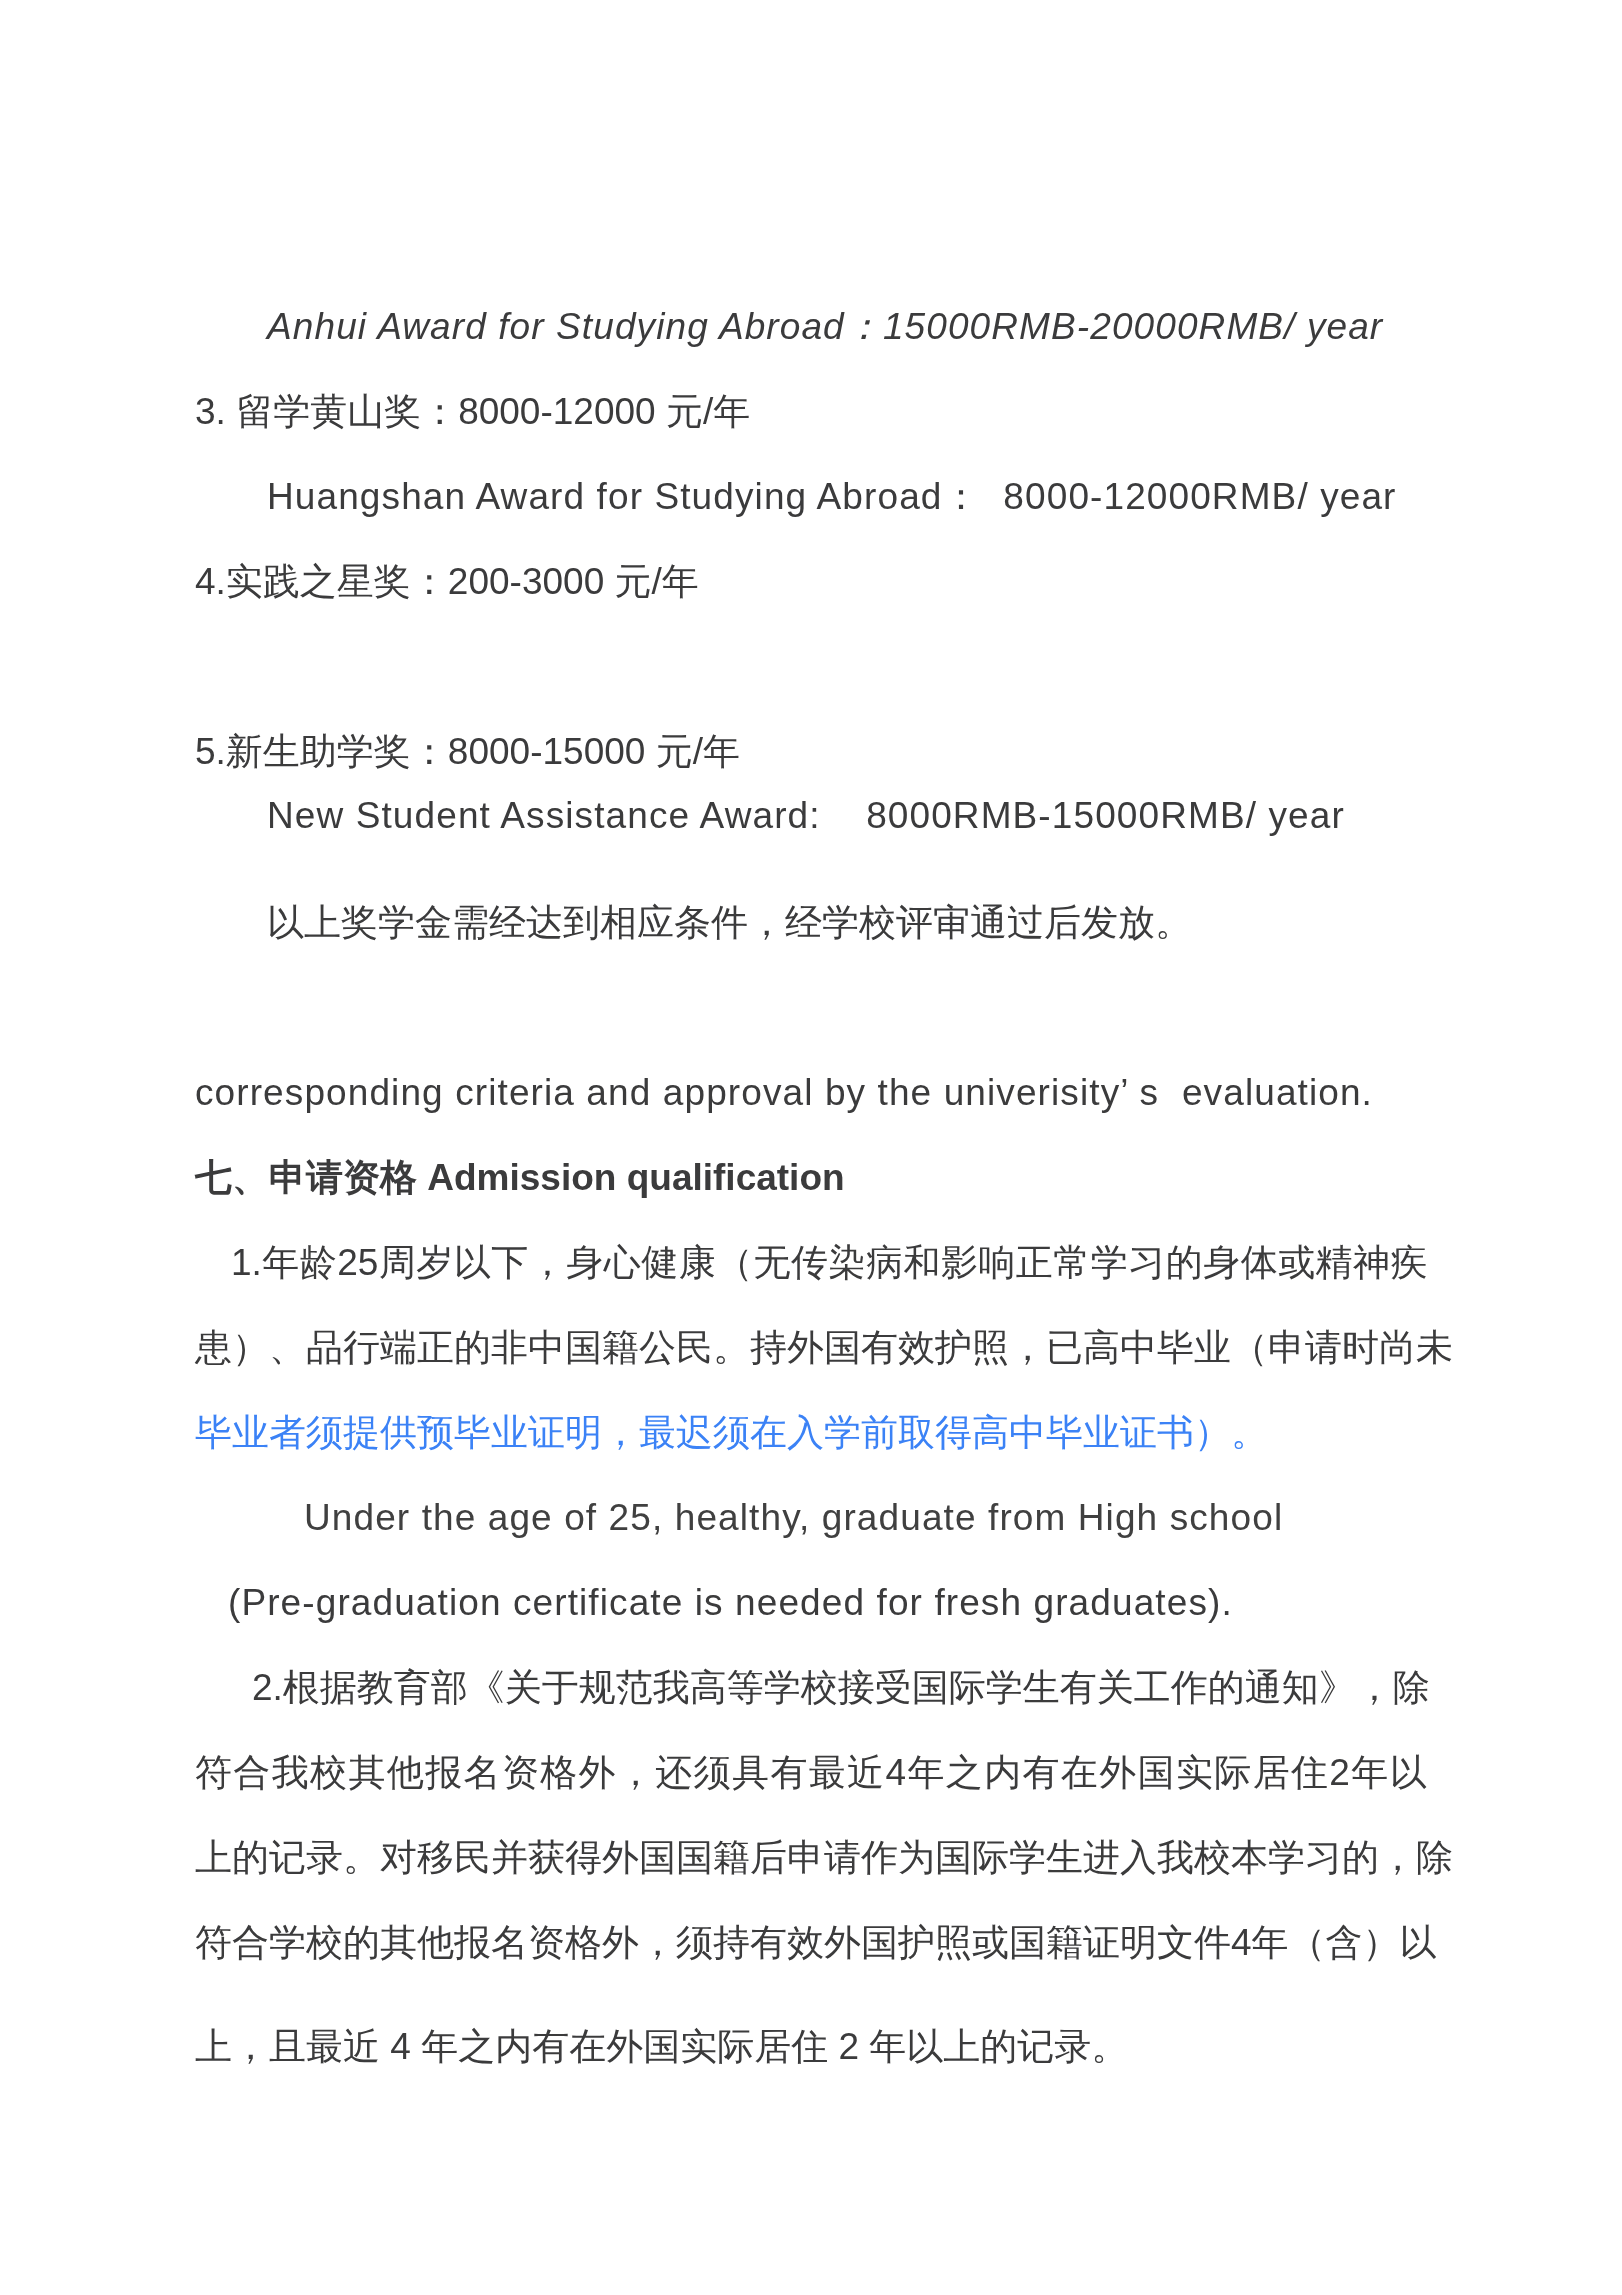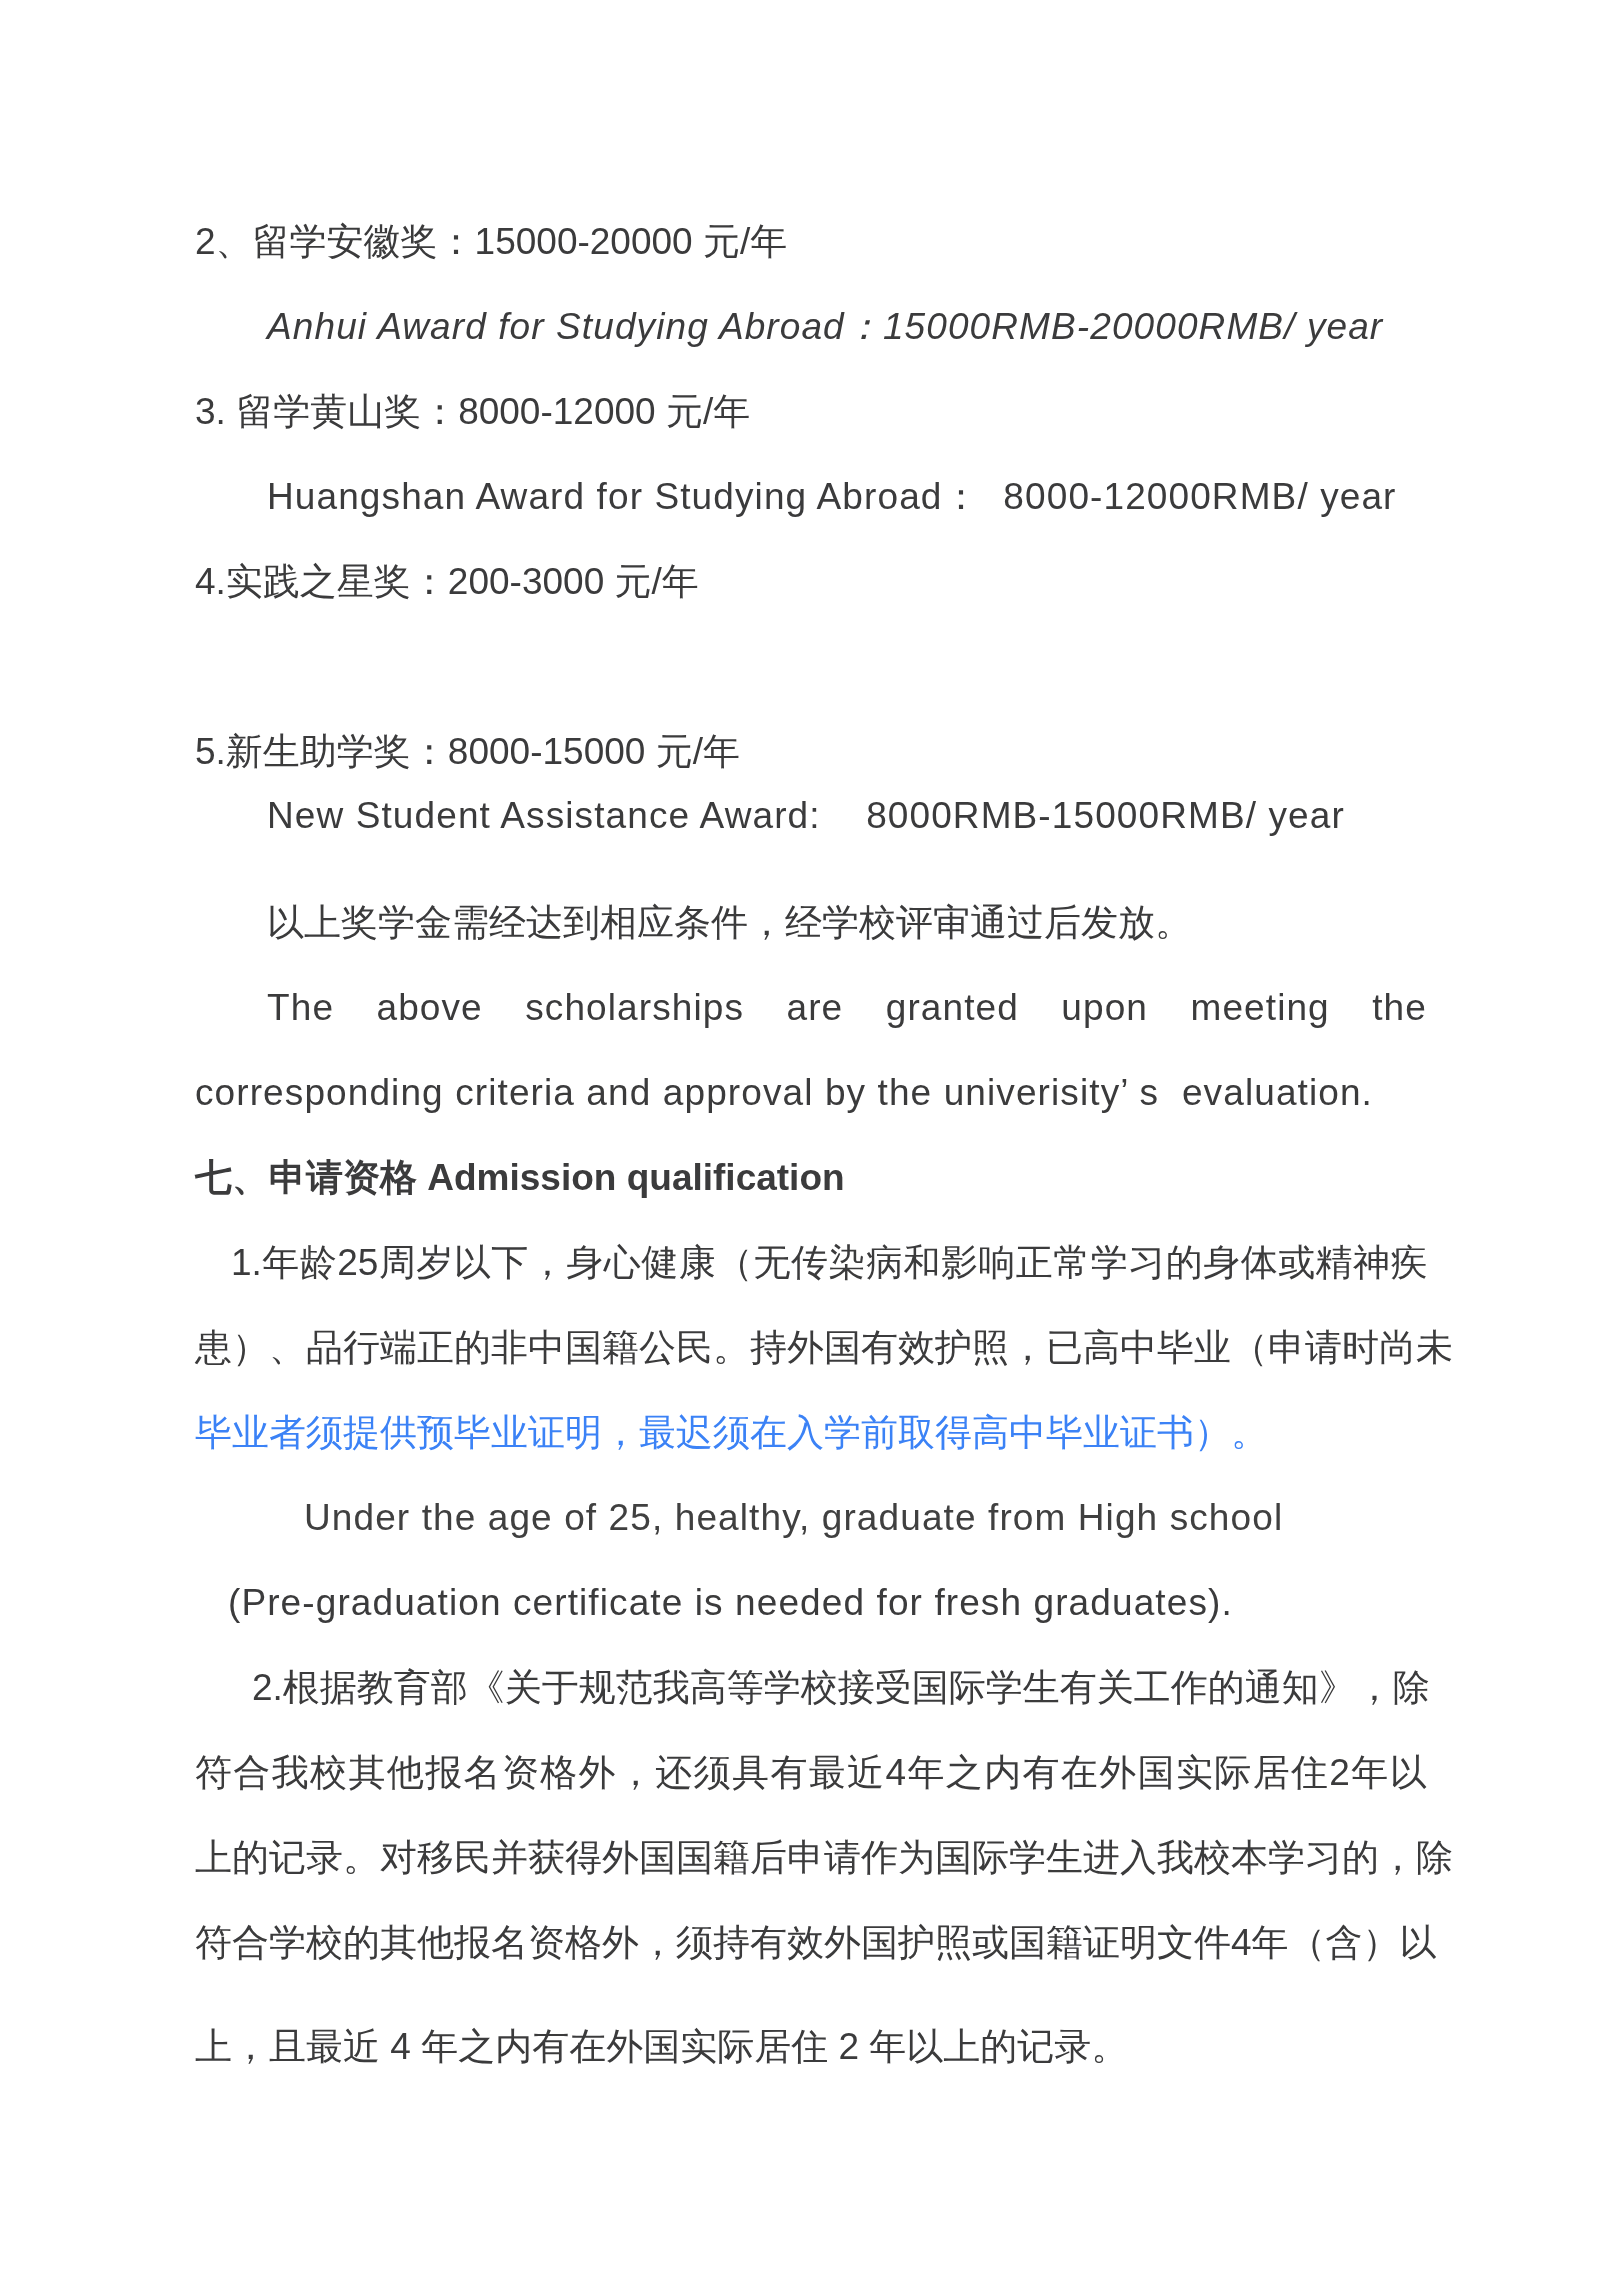--- a/index.html
+++ b/index.html
@@ -35,29 +35,27 @@
     display: flex;
     justify-content: space-between;
     white-space: pre;
   }
   .line.jflex span { display: block; white-space: pre; }
 </style>
 </head>
 <body>
 
 <div id="doc">
-    <div class="line" style="left: 195px; top: 218px; color: rgb(59, 59, 60);">2、留学安徽奖：15000-20000 元/年</div>
     <div class="line en" style="left: 267px; top: 303px; color: rgb(59, 59, 60); font-style: italic;">Anhui Award for Studying Abroad：15000RMB-20000RMB/ year</div>
     <div class="line" style="left: 195px; top: 388px; color: rgb(59, 59, 60);">3. 留学黄山奖：8000-12000 元/年</div>
     <div class="line en" style="left: 267px; top: 473px; color: rgb(59, 59, 60);">Huangshan Award for Studying Abroad：  8000-12000RMB/ year</div>
     <div class="line" style="left: 195px; top: 558px; color: rgb(59, 59, 60);">4.实践之星奖：200-3000 元/年</div>
     <div class="line" style="left: 195px; top: 728px; color: rgb(59, 59, 60);">5.新生助学奖：8000-15000 元/年</div>
     <div class="line en" style="left: 267px; top: 792px; color: rgb(59, 59, 60);">New Student Assistance Award:    8000RMB-15000RMB/ year</div>
     <div class="line" style="left: 267px; top: 899px; color: rgb(59, 59, 60);">以上奖学金需经达到相应条件，经学校评审通过后发放。</div>
-    <div class="line en jflex" style="left: 267px; top: 984px; color: rgb(59, 59, 60); width: 1160px;"><span>The</span><span>above</span><span>scholarships</span><span>are</span><span>granted</span><span>upon</span><span>meeting</span><span>the</span></div>
     <div class="line en" style="left: 195px; top: 1069px; color: rgb(59, 59, 60);">corresponding criteria and approval by the univerisity’ s  evaluation.</div>
     <div class="line bold" style="left: 195px; top: 1154px; color: rgb(59, 59, 60);">七、申请资格 Admission qualification</div>
     <div class="line jflex" style="left: 231px; top: 1239px; color: rgb(59, 59, 60); width: 1197px;"><span>1.</span><span>年</span><span>龄</span><span>25</span><span>周</span><span>岁</span><span>以</span><span>下</span><span>，</span><span>身</span><span>心</span><span>健</span><span>康</span><span>（</span><span>无</span><span>传</span><span>染</span><span>病</span><span>和</span><span>影</span><span>响</span><span>正</span><span>常</span><span>学</span><span>习</span><span>的</span><span>身</span><span>体</span><span>或</span><span>精</span><span>神</span><span>疾</span></div>
     <div class="line jflex" style="left: 195px; top: 1324px; color: rgb(59, 59, 60); width: 1232px;"><span>患</span><span>）</span><span>、</span><span>品</span><span>行</span><span>端</span><span>正</span><span>的</span><span>非</span><span>中</span><span>国</span><span>籍</span><span>公</span><span>民</span><span>。</span><span>持</span><span>外</span><span>国</span><span>有</span><span>效</span><span>护</span><span>照</span><span>，</span><span>已</span><span>高</span><span>中</span><span>毕</span><span>业</span><span>（</span><span>申</span><span>请</span><span>时</span><span>尚</span><span>未</span></div>
     <div class="line" style="left: 195px; top: 1409px; color: #3b82f6; text-align: center;">毕业者须提供预毕业证明，最迟须在入学前取得高中毕业证书）。</div>
     <div class="line en" style="left: 273px; top: 1494px; color: #404040; margin-left: 31px;">Under the age of 25, healthy, graduate from High school</div>
     <div class="line en" style="left: 228px; top: 1579px; color: rgb(59, 59, 60);">(Pre-graduation certificate is needed for fresh graduates).</div>
     <div class="line jflex" style="left: 252px; top: 1664px; color: rgb(59, 59, 60); width: 1176px;"><span>2.</span><span>根</span><span>据</span><span>教</span><span>育</span><span>部</span><span>《</span><span>关</span><span>于</span><span>规</span><span>范</span><span>我</span><span>高</span><span>等</span><span>学</span><span>校</span><span>接</span><span>受</span><span>国</span><span>际</span><span>学</span><span>生</span><span>有</span><span>关</span><span>工</span><span>作</span><span>的</span><span>通</span><span>知</span><span>》</span><span>，</span><span>除</span></div>
     <div class="line jflex" style="left: 195px; top: 1749px; color: rgb(59, 59, 60); width: 1232px;"><span>符</span><span>合</span><span>我</span><span>校</span><span>其</span><span>他</span><span>报</span><span>名</span><span>资</span><span>格</span><span>外</span><span>，</span><span>还</span><span>须</span><span>具</span><span>有</span><span>最</span><span>近</span><span>4</span><span>年</span><span>之</span><span>内</span><span>有</span><span>在</span><span>外</span><span>国</span><span>实</span><span>际</span><span>居</span><span>住</span><span>2</span><span>年</span><span>以</span></div>
     <div class="line jflex" style="left: 195px; top: 1834px; color: rgb(59, 59, 60); width: 1232px;"><span>上</span><span>的</span><span>记</span><span>录</span><span>。</span><span>对</span><span>移</span><span>民</span><span>并</span><span>获</span><span>得</span><span>外</span><span>国</span><span>国</span><span>籍</span><span>后</span><span>申</span><span>请</span><span>作</span><span>为</span><span>国</span><span>际</span><span>学</span><span>生</span><span>进</span><span>入</span><span>我</span><span>校</span><span>本</span><span>学</span><span>习</span><span>的</span><span>，</span><span>除</span></div>

